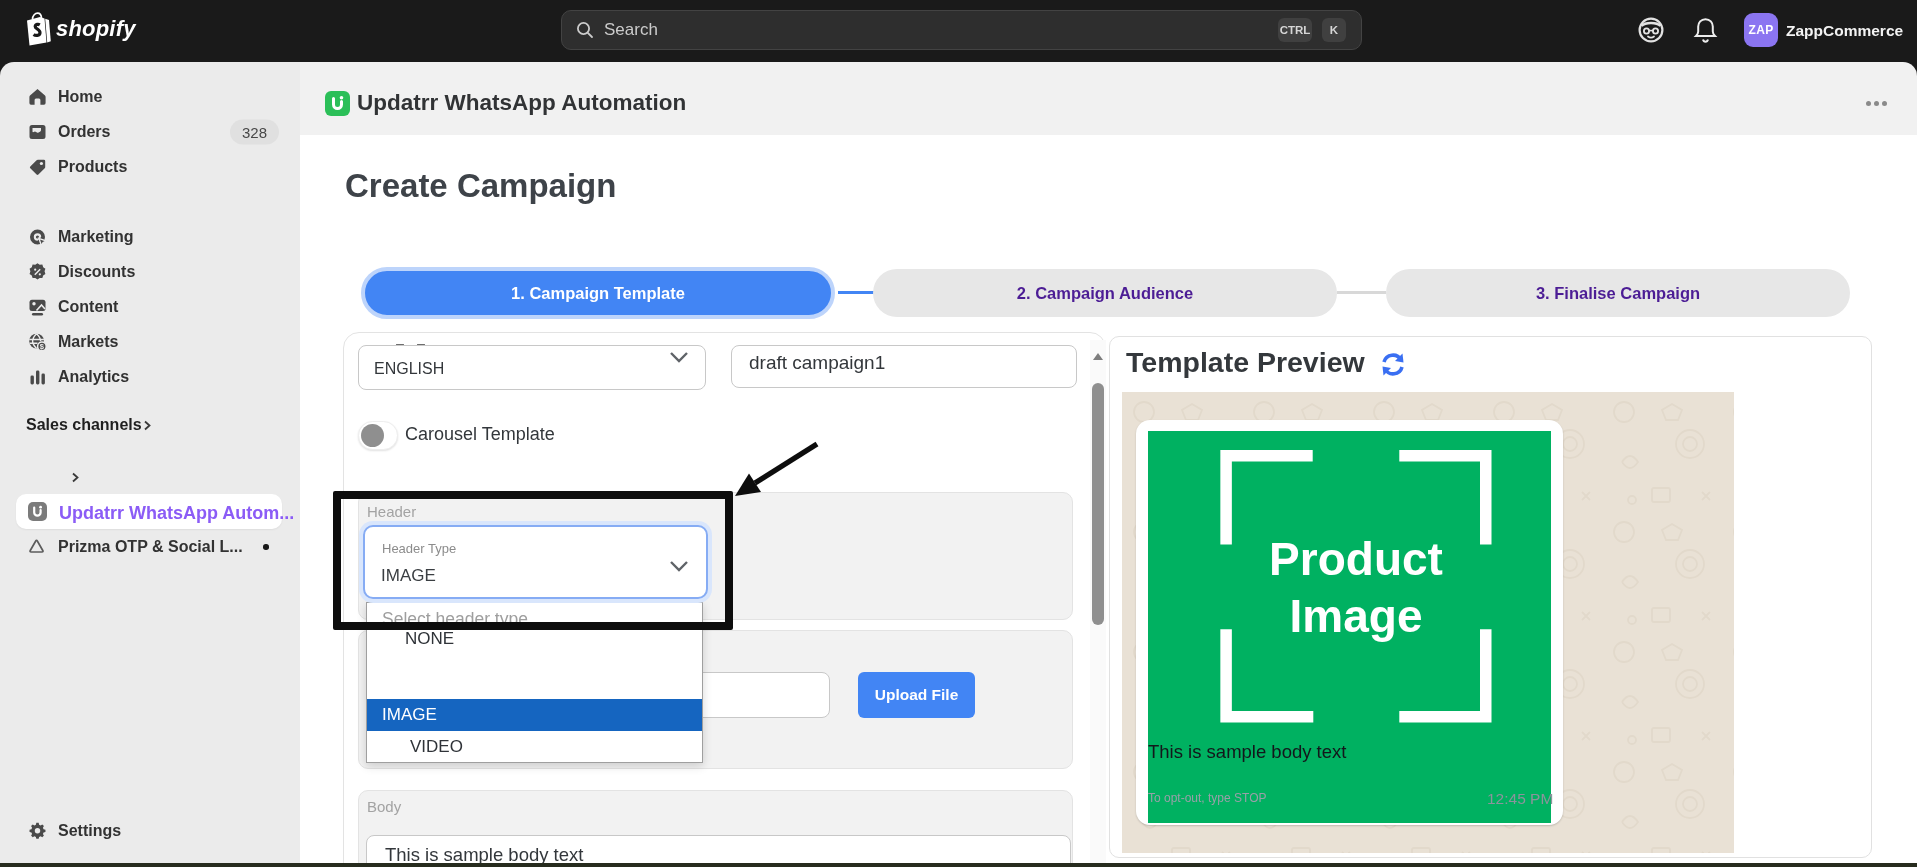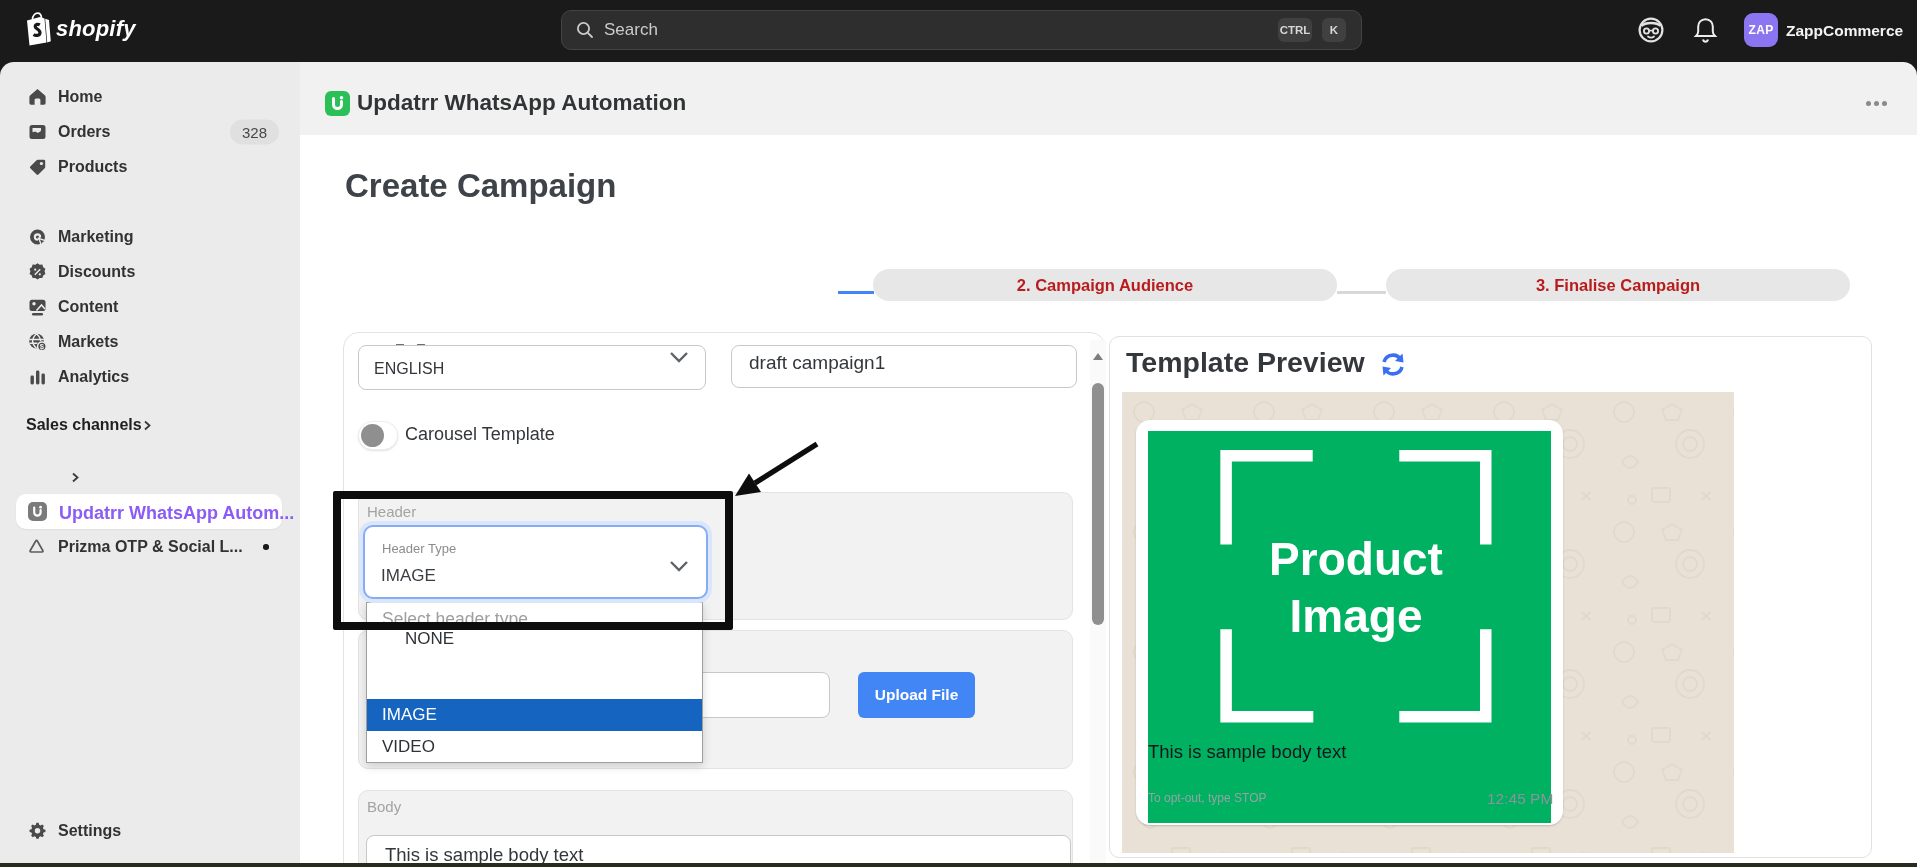--- a/index.html
+++ b/index.html
@@ -18,22 +18,22 @@
   
   #sidebar { left:0; top:62px; width:300px; height:805px; background:#ebebeb; border-top-left-radius:14px; }
   .navrow { position:absolute; left:0; width:300px; height:34px; }
   .navtxt { position:absolute; left:58px; top:50%; transform:translateY(-50%);
      font-size:16px; font-weight:700; color:#323232; white-space:nowrap; }
   .navico { position:absolute; left:28px; top:50%; transform:translateY(-50%); width:19px; height:19px; }
   
   #band { left:300px; top:62px; width:1617px; height:73px; background:#f1f1f1; border-top-right-radius:14px; }
   #white { left:300px; top:135px; width:1617px; height:732px; background:#ffffff; }
   
-  .pill { position:absolute; height:32px; border-radius:24px; display:flex; align-items:center;
-      justify-content:center; font-size:16.5px; font-weight:700; color:#b91c1c; background:#e7e7e7;}
+  .pill { position:absolute; height:48px; border-radius:24px; display:flex; align-items:center;
+      justify-content:center; font-size:16.5px; font-weight:700; color:#4c1d95; background:#e7e7e7;}
   
   #formcard { left:343px; top:332px; width:763px; height:560px; background:#fff;
       border:1px solid #e3e3e3; border-radius:16px; }
   .gpanel { position:absolute; background:#f2f2f2; border:1px solid #e3e3e3; border-radius:10px; }
   .glabel { position:absolute; font-size:15px; color:#a3a3a3; }
   .inp { position:absolute; background:#fff; border:1.5px solid #c8c8c8; border-radius:8px; }
   .ftxt { font-size:19px; color:#33373b; }
   
   #prevcard { left:1109px; top:336px; width:763px; height:522px; background:#fff;
       border:1px solid #e1e1e1; border-radius:10px; }
@@ -202,20 +202,21 @@
   <div class="abs" style="left:1866px; top:100px; width:26px; height:7px;">
     <div class="abs" style="left:0; top:1px; width:5px; height:5px; border-radius:50%; background:#8a8a8a;"></div>
     <div class="abs" style="left:8px; top:1px; width:5px; height:5px; border-radius:50%; background:#8a8a8a;"></div>
     <div class="abs" style="left:16px; top:1px; width:5px; height:5px; border-radius:50%; background:#8a8a8a;"></div>
   </div>
 
   <div class="abs" style="left:345px; top:167px; font-size:33px; font-weight:700; color:#3e4349;">Create Campaign</div>
 
   <div class="abs" style="left:838px; top:291px; width:36px; height:3px; background:#4285f4;"></div>
   <div class="abs" style="left:1337px; top:291px; width:49px; height:3px; background:#d8d8d8;"></div>
+  <div class="pill" style="left:361px; top:267px; width:474px; height:52px; background:#4285f4; color:#fff; border:4px solid #bdd4fb; border-radius:26px;">1. Campaign Template</div>
   <div class="pill" style="left:873px; top:269px; width:464px;">2. Campaign Audience</div>
   <div class="pill" style="left:1386px; top:269px; width:464px;">3. Finalise Campaign</div>
 
   <div id="formcard" class="abs"></div>
 
   <div class="abs" style="left:396px; top:344px; width:8px; height:3px; background:#6e6e6e; border-radius:0 0 3px 3px;"></div>
   <div class="abs" style="left:417px; top:344px; width:8px; height:3px; background:#6e6e6e; border-radius:0 0 3px 3px;"></div>
 
   <div class="inp abs" style="left:358px; top:345px; width:348px; height:45px;"></div>
   <div class="abs ftxt" style="left:374px; top:360px; font-size:16px;">ENGLISH</div>
@@ -252,21 +253,21 @@
   <div class="abs" style="left:1090px; top:340px; width:16px; height:523px; background:#fafafa;"></div>
   <svg class="abs" style="left:1092px; top:351px;" width="12" height="12" viewBox="0 0 12 12">
     <path d="M6 2 L11 9 L1 9 Z" fill="#7d7d7d"></path>
   </svg>
   <div class="abs" style="left:1092px; top:383px; width:12px; height:242px; background:#8f8f8f; border-radius:6px;"></div>
 
   <div id="menu" class="abs">
     <div class="mrow" style="top:0; color:#9e9e9e; font-size:17.5px;">Select header type</div>
     <div class="mrow" style="top:20px;padding-left:38px;">NONE</div>
     <div class="mrow" style="top:96px; background:#1565c0; color:#fff;">IMAGE</div>
-    <div class="mrow" style="top:128px;">VIDEO</div>
+    <div class="mrow" style="top:128px;margin-left:28px;">VIDEO</div>
   </div>
 
   <div id="blackrect" class="abs"></div>
   <svg class="abs" style="left:720px; top:430px; z-index:41;" width="120" height="90" viewBox="0 0 120 90">
     <line x1="97" y1="14" x2="35" y2="53" stroke="#0d0d0d" stroke-width="5.4"></line>
     <polygon points="15,66 29,43.5 41,62" fill="#0d0d0d"></polygon>
   </svg>
 
   <div id="prevcard" class="abs"></div>
   <div class="abs" style="left:1126px; top:346px; font-size:28.5px; font-weight:700; color:#34383c;">Template Preview</div>

